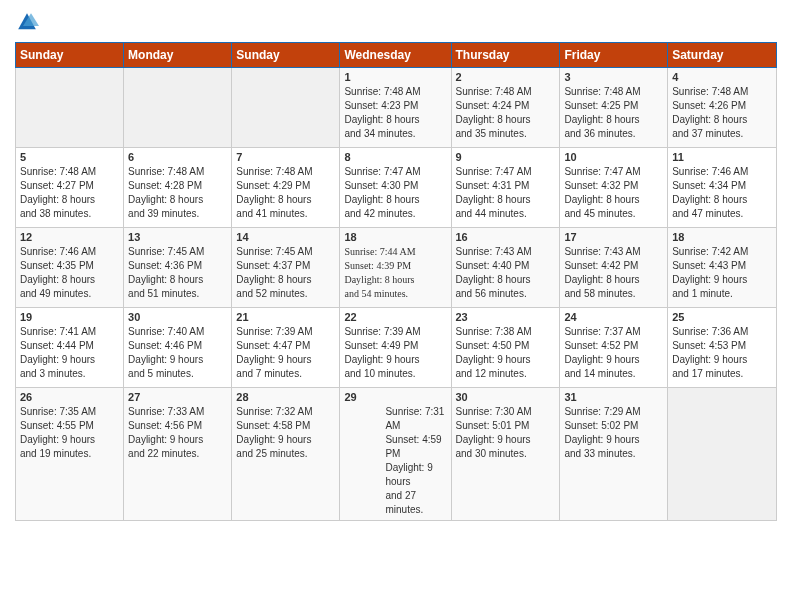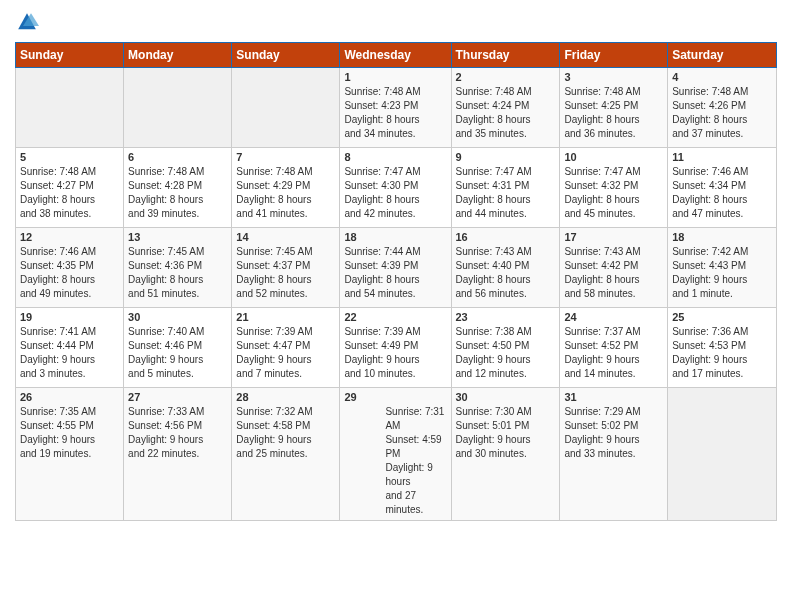--- a/index.html
+++ b/index.html
@@ -231,21 +231,21 @@
           </td>
           <td>
             <div class="day-number">14</div>
             <div class="day-info" style="white-space: pre-line;">Sunrise: 7:45 AM
 Sunset: 4:37 PM
 Daylight: 8 hours
 and 52 minutes.</div>
           </td>
           <td>
             <div class="day-number">18</div>
-            <div class="day-info" style="white-space: pre-line;">Sunrise: 7:44 AM
+            <div class="day-info" style="white-space: pre-line; font-family: Liberation Serif, serif;">Sunrise: 7:44 AM
 Sunset: 4:39 PM
 Daylight: 8 hours
 and 54 minutes.</div>
           </td>
           <td>
             <div class="day-number">16</div>
             <div class="day-info" style="white-space: pre-line;">Sunrise: 7:43 AM
 Sunset: 4:40 PM
 Daylight: 8 hours
 and 56 minutes.</div>

